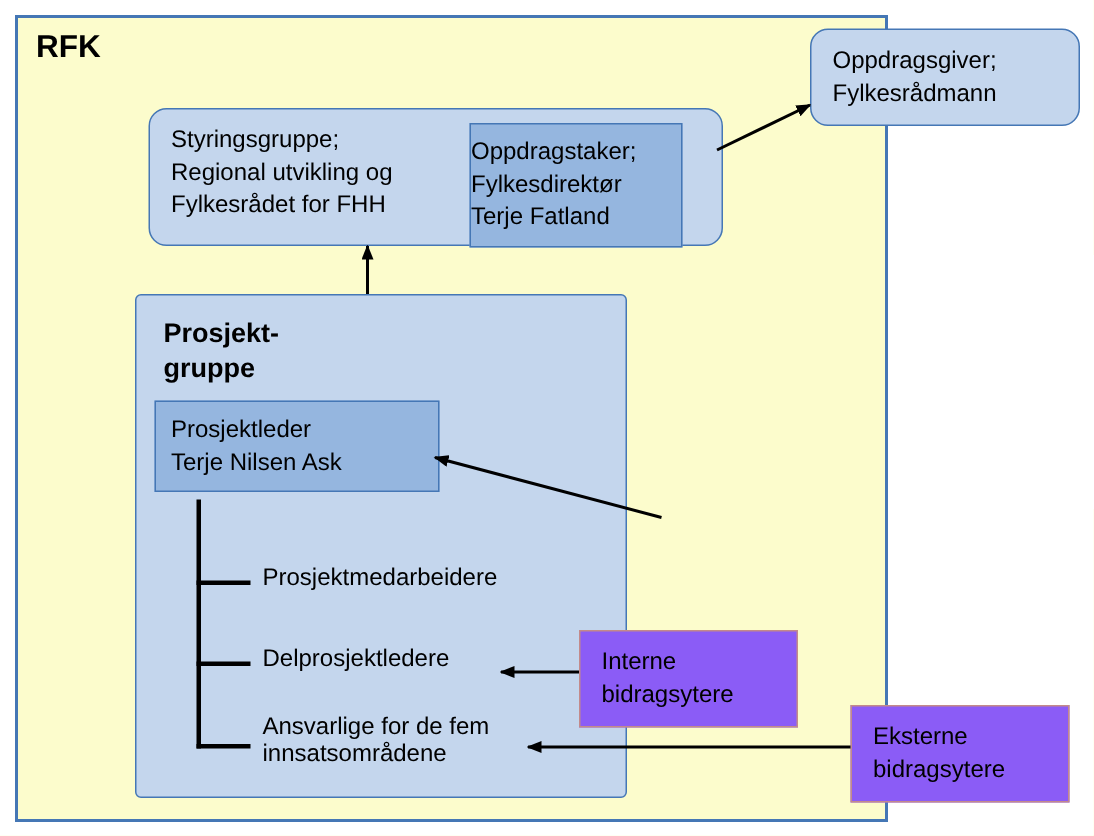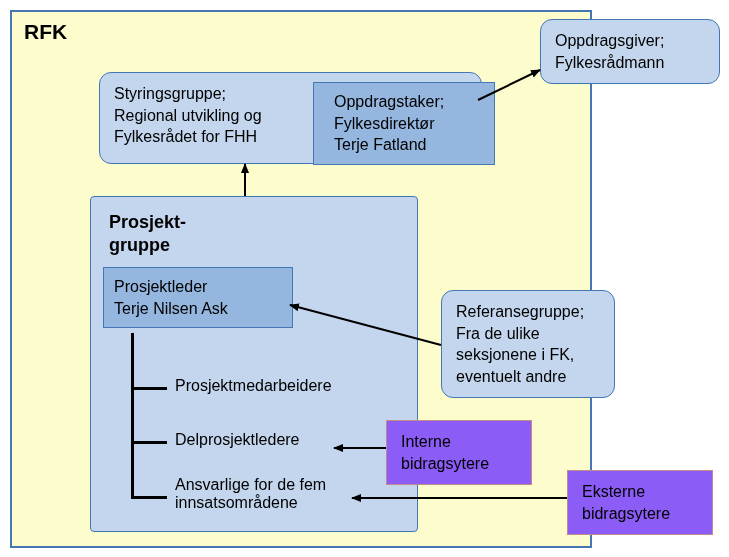--- a/index.html
+++ b/index.html
@@ -1,20 +1,20 @@
 <!DOCTYPE html>
 <html><head>
 <meta charset="utf-8">
 <style>
   html,body{margin:0;padding:0;font-family:"Segoe UI",Arial,sans-serif;font-size:16px;color:#000;background:#fff}
   .canvas{position:relative;width:729px;height:557px}
   .rfk{position:absolute;left:10px;top:10px;width:578px;height:534px;background:#fcfccc;border:2px solid #4577b5}
   .rfk-title{position:absolute;left:12px;top:8px;font-weight:bold;font-size:21px}
   .box{position:absolute;background:#c4d6ed;border:1px solid #4577b5;border-radius:12px;padding:10px 14px;line-height:1.35}
-  .box-hard{position:absolute;background:#95b6df;border:1px solid #4577b5;padding:8px 20px;line-height:1.35}
+  .box-hard{position:absolute;background:#95b6df;border:1px solid #4577b5;padding:8px 0;line-height:1.35}
   .pinkbox{position:absolute;background:#8b5cf6;border:1px solid #c38a8a;padding:10px 14px;line-height:1.35}
   .project-group{position:absolute;left:90px;top:196px;width:326px;height:334px;background:#c4d6ed;border:1px solid #4577b5;border-radius:4px}
   .project-title{position:absolute;left:18px;top:14px;font-weight:bold;font-size:18px;line-height:1.3}
   .leader-box{position:absolute;left:12px;top:70px;width:168px;background:#95b6df;border:1px solid #4577b5;padding:8px 10px;line-height:1.35}
   .tree{position:absolute;left:40px;top:136px}
   .tree-vline{position:absolute;left:0;top:0;width:3px;height:166px;background:#000}
   .tree-item{position:absolute;left:0}
   .tree-hline{position:absolute;left:0;width:36px;height:3px;background:#000}
   .tree-label{position:absolute;left:44px;top:-10px;white-space:nowrap}
   svg.arrows{position:absolute;left:0;top:0;width:729px;height:557px;pointer-events:none}
@@ -67,26 +67,20 @@
       <div class="tree-item" style="top:163px">
         <div class="tree-hline"></div>
         <div class="tree-label" style="top:-20px">
           <div>Ansvarlige for de fem</div>
           <div>innsatsområdene</div>
         </div>
       </div>
     </div>
   </div>
 
-  <div class="box" style="left:441px;top:290px;width:144px">
-    <div>Referansegruppe;</div>
-    <div>Fra de ulike</div>
-    <div>seksjonene i FK,</div>
-    <div>eventuelt andre</div>
-  </div>
 
   <div class="pinkbox" style="left:386px;top:420px;width:116px">
     <div>Interne</div>
     <div>bidragsytere</div>
   </div>
 
   <div class="pinkbox" style="left:567px;top:470px;width:116px">
     <div>Eksterne</div>
     <div>bidragsytere</div>
   </div>

